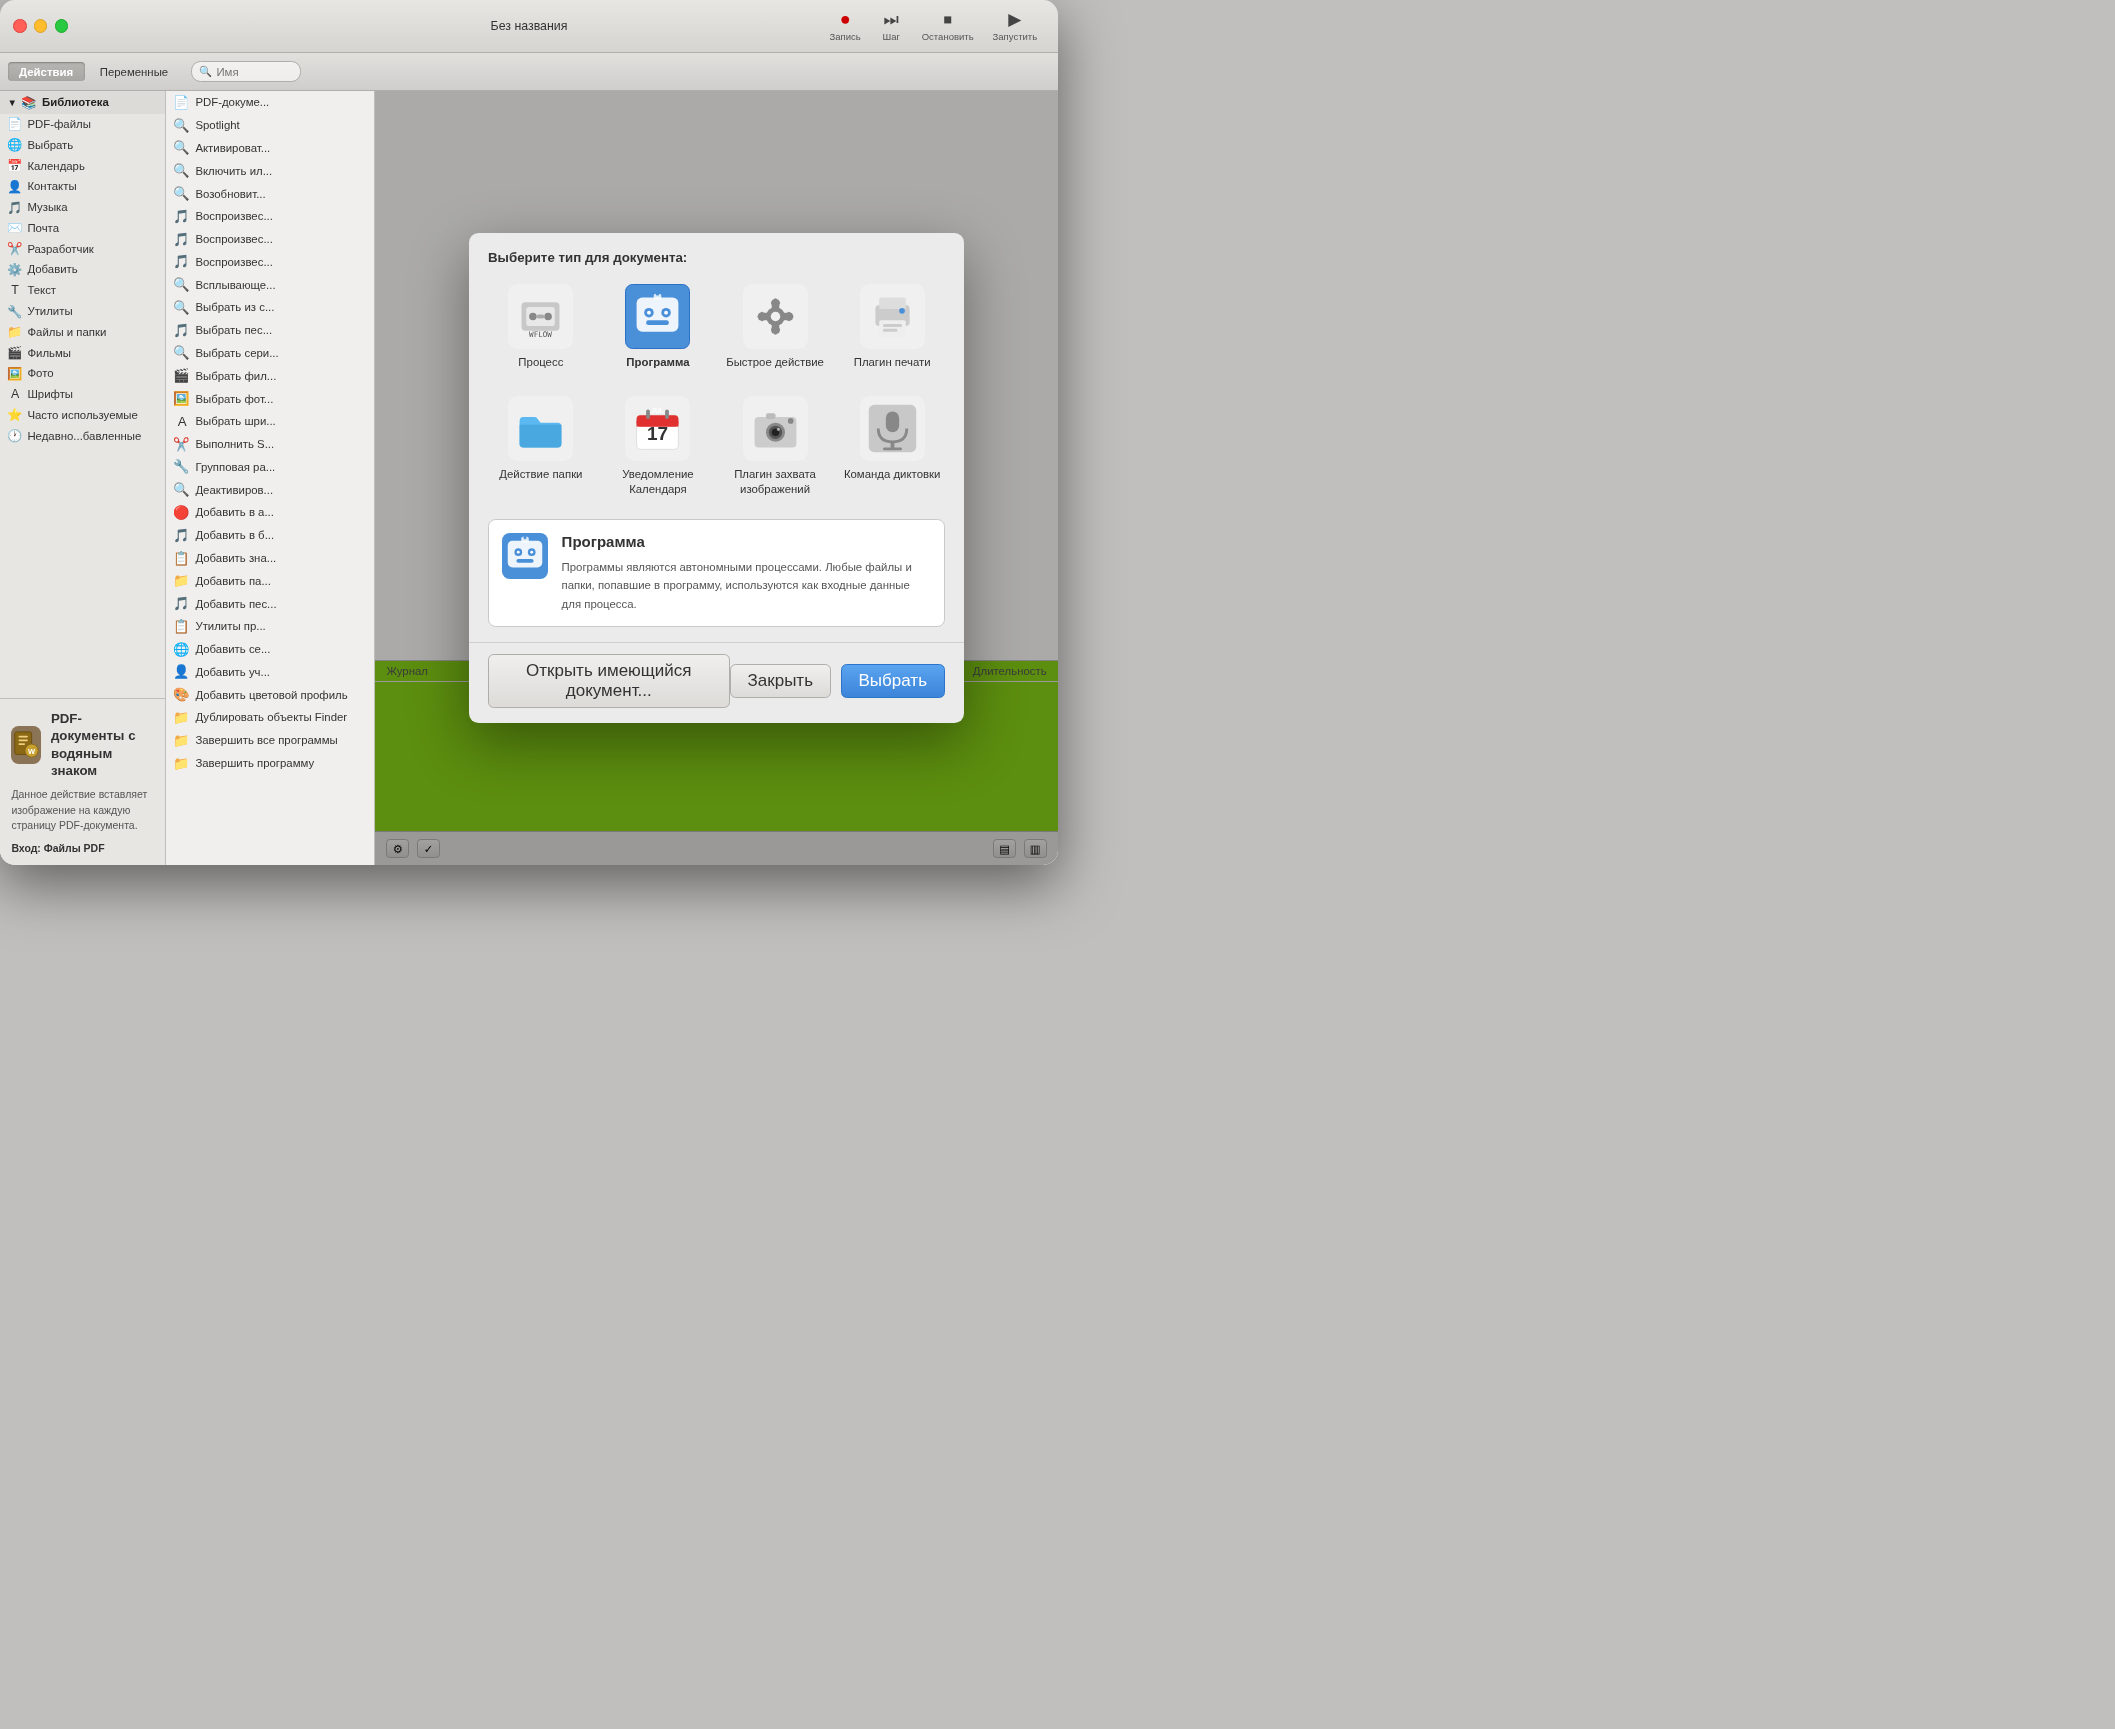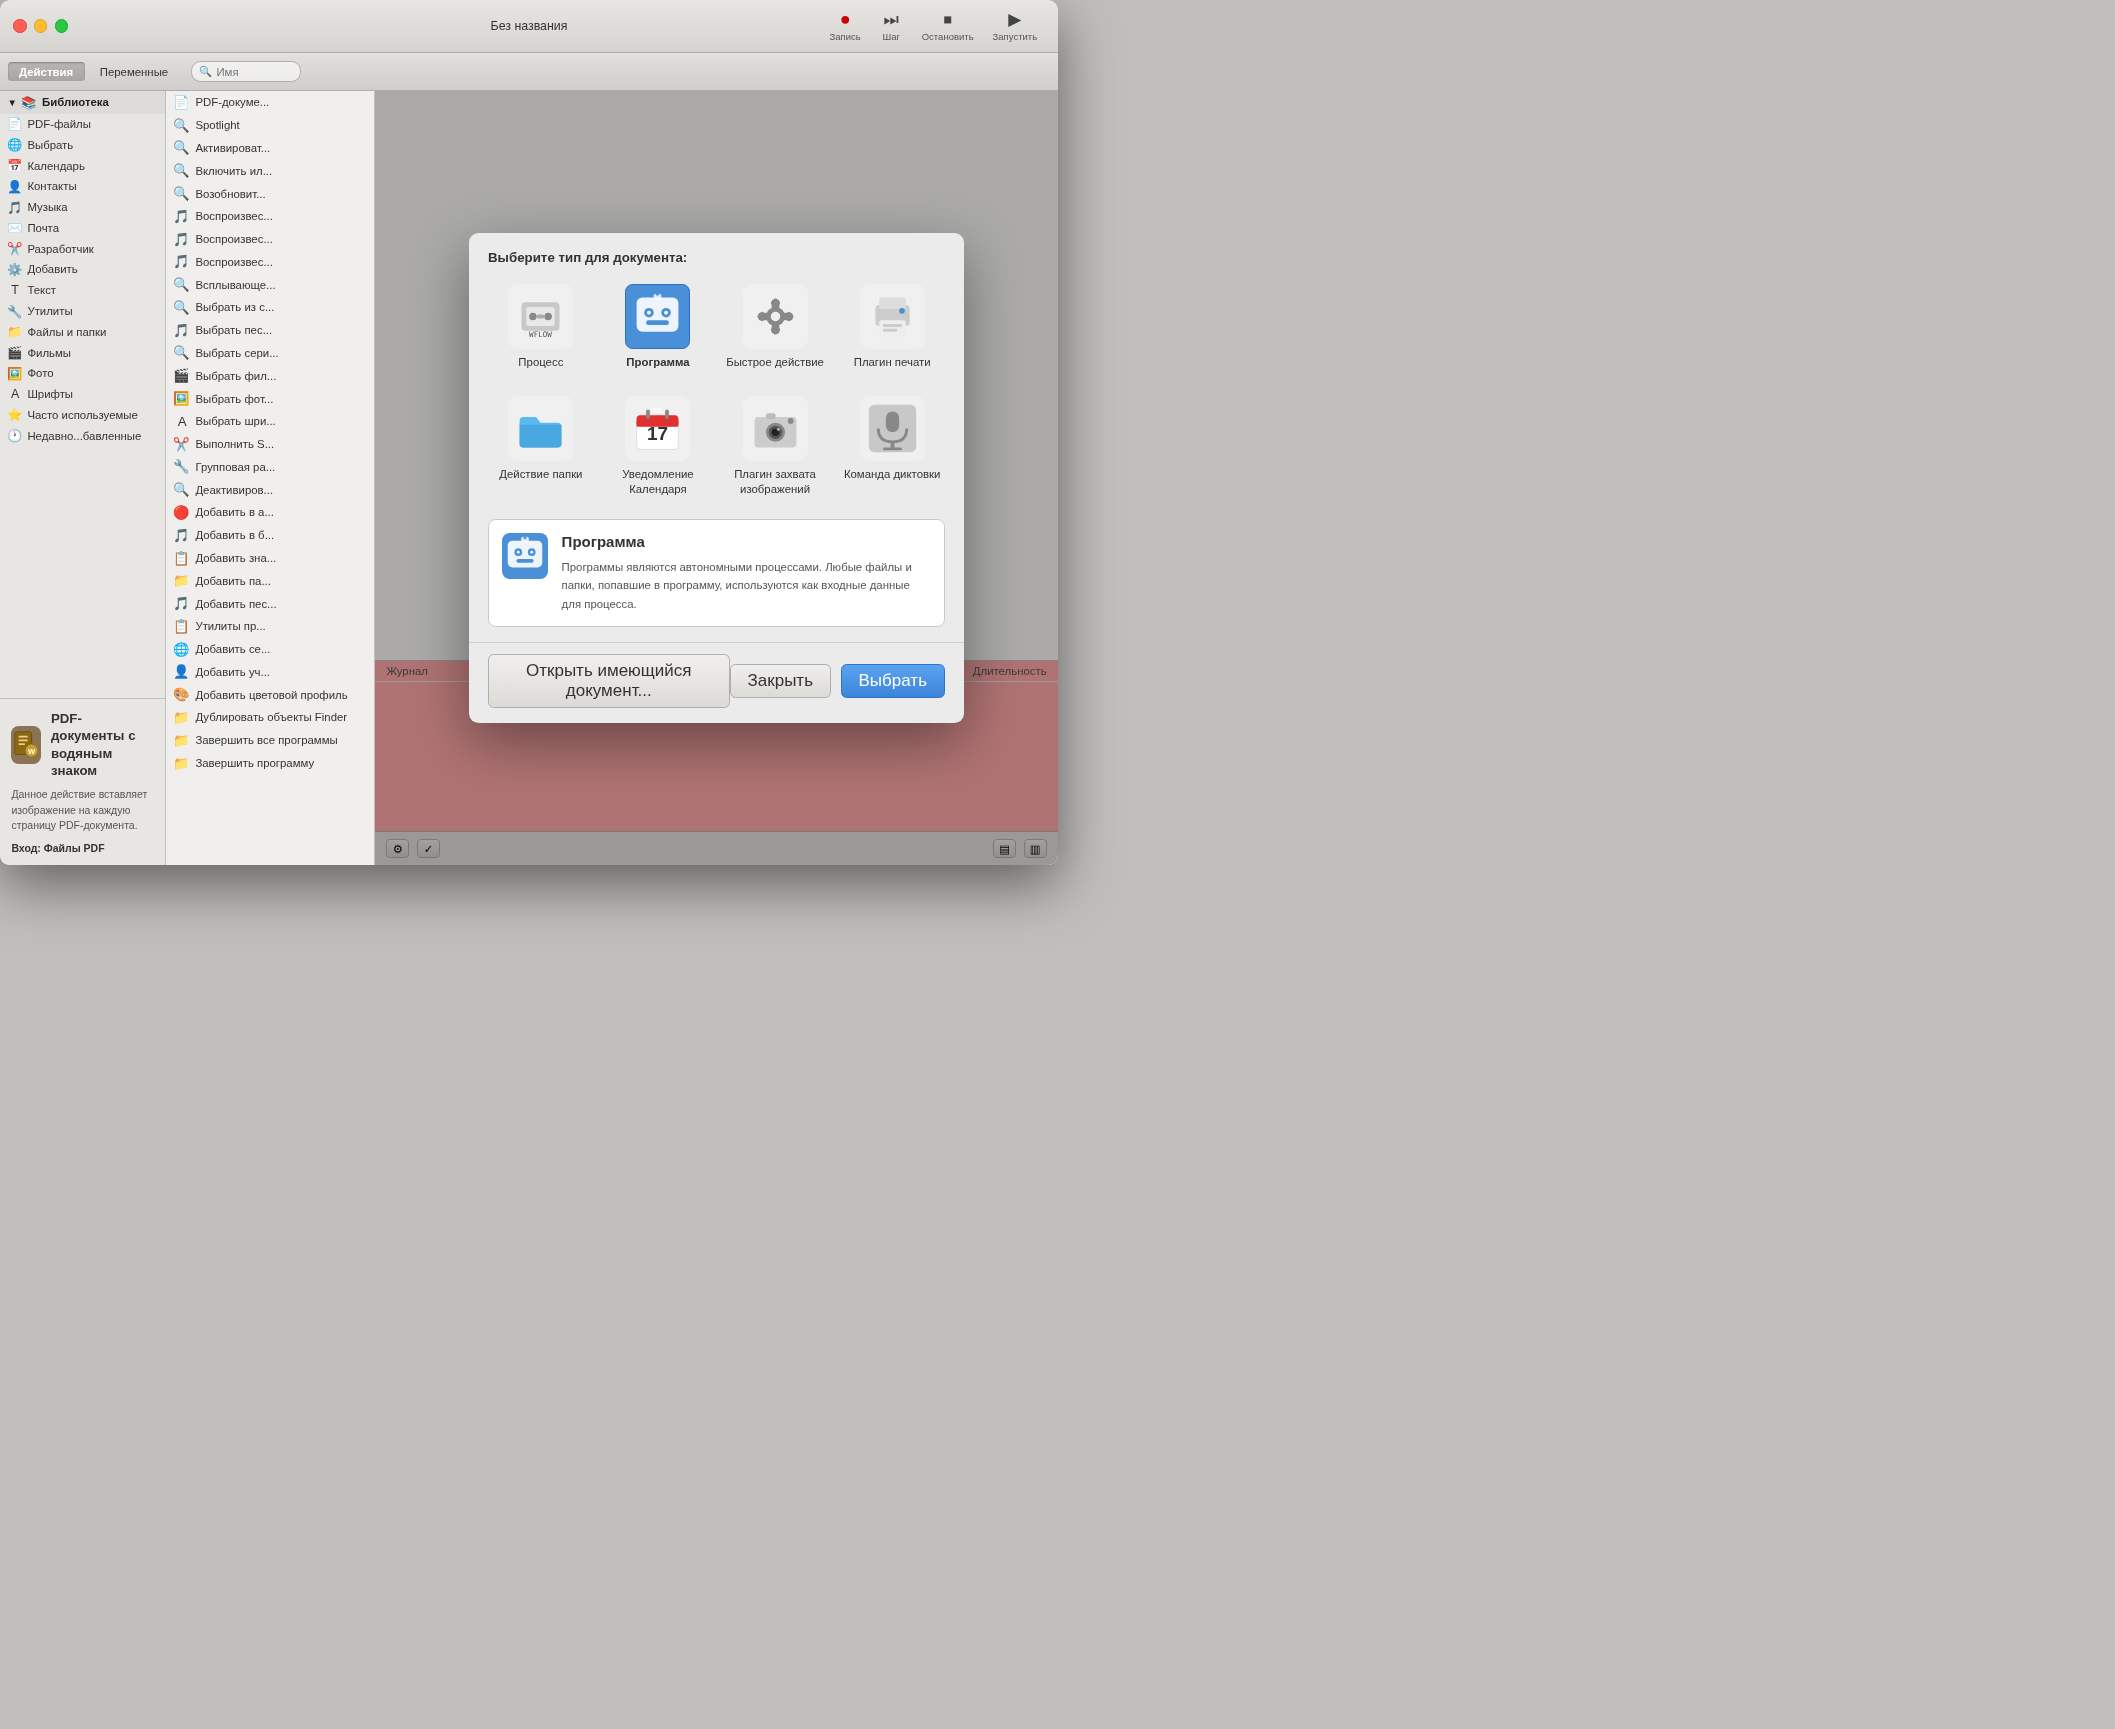--- a/index.html
+++ b/index.html
@@ -411,21 +411,21 @@
     }
 
     
     ::-webkit-scrollbar { width: 7.6px; }
     ::-webkit-scrollbar-track { background: rgba(0,0,0,0.05); }
     ::-webkit-scrollbar-thumb { background: rgba(0,0,0,0.2); border-radius: 3.8px; }
   </style>
 </head>
 <body>
 
-<div style="position:relative;width:1058px;height:865px;display:flex;flex-direction:column;border-radius:8px;overflow:hidden;box-shadow:0 19px 57px rgba(0,0,0,0.5);">
+<div style="position:relative;width:1058px;height:865px;display:flex;flex-direction:column;border-radius:15px;overflow:hidden;box-shadow:0 19px 57px rgba(0,0,0,0.5);">
 
   <div class="title-bar">
     <div class="traffic-lights">
       <div class="traffic-light tl-close"></div>
       <div class="traffic-light tl-minimize"></div>
       <div class="traffic-light tl-maximize"></div>
     </div>
     <span class="title-text">Без названия</span>
     <div class="toolbar-right">
       <div class="toolbar-btn record">
@@ -852,21 +852,21 @@
               <button class="modal-btn">Открыть имеющийся документ...</button>
               <div style="display:flex;gap:9.5px;">
                 <button class="modal-btn">Закрыть</button>
                 <button class="modal-btn primary">Выбрать</button>
               </div>
             </div>
 
           </div>
         </div>
 
-        <div class="log-area" style="position:absolute;bottom:34px;left:0;right:0;height:171px;background:#fca5a5;border-top:1px solid #c0beba;display:flex;flex-direction:column;">
+        <div class="log-area" style="position:absolute;bottom:34px;left:0;right:0;height:171px;background:#84cc16;border-top:1px solid #c0beba;display:flex;flex-direction:column;">
           <div class="log-header">
             <span>Журнал</span>
             <span>Длительность</span>
           </div>
           <div class="log-body"></div>
         </div>
 
         <div class="bottom-bar" style="position:absolute;bottom:0;left:0;right:0;height:34px;background:#dddbd8;border-top:1px solid #b0aeab;display:flex;align-items:center;justify-content:space-between;padding:0 11.4px;">
           <div class="bottom-left">
             <div class="bottom-btn">

